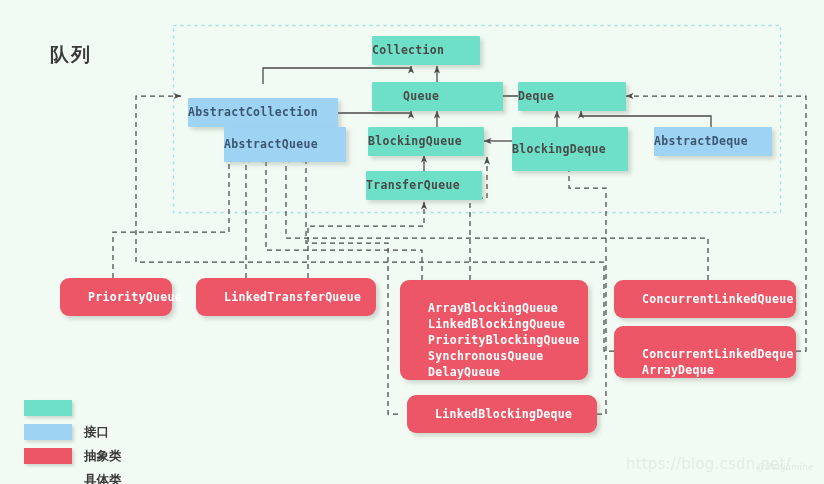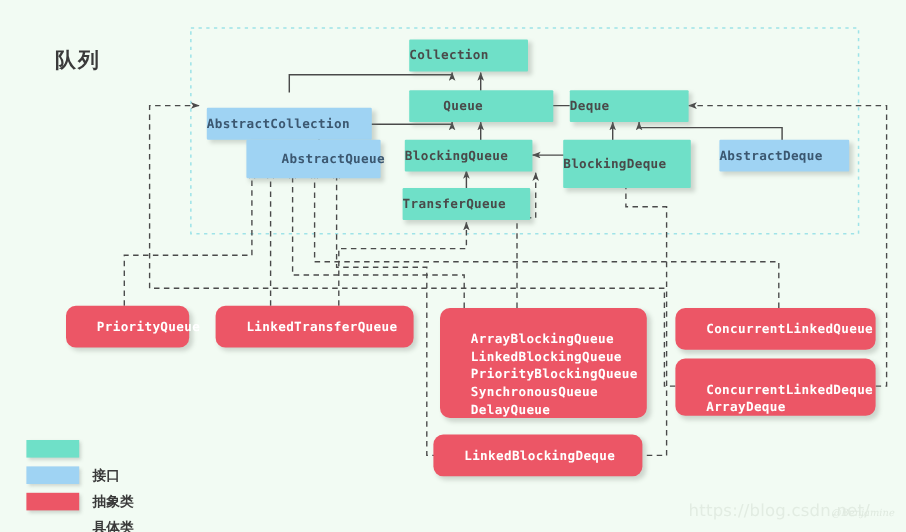--- a/index.html
+++ b/index.html
@@ -154,21 +154,21 @@
   </div>
 
   <div class="node iface" style="left:366px;top:171px;width:116px;height:29px;">
     <span>TransferQueue</span>
   </div>
 
   <div class="node abstract" style="left:188px;top:82px;width:150px;height:29px;margin-top:16px;">
     <span>AbstractCollection</span>
   </div>
 
-  <div class="node abstract" style="left:224px;top:127px;width:122px;height:35px;padding-left:32px;">
+  <div class="node abstract" style="left:224px;top:127px;width:122px;height:35px;">
     <span>AbstractQueue</span>
   </div>
 
   <div class="node abstract" style="left:654px;top:127px;width:118px;height:29px;">
     <span>AbstractDeque</span>
   </div>
 
   <div class="node concrete" style="left:60px;top:278px;width:112px;height:38px;">
     <span>PriorityQueue</span>
   </div>
@@ -187,21 +187,21 @@
 
   <div class="node concrete" style="left:614px;top:280px;width:182px;height:38px;">
     <span>ConcurrentLinkedQueue</span>
   </div>
 
   <div class="node concrete multi" style="left:614px;top:326px;width:182px;height:52px;">
     <span>ConcurrentLinkedDeque
 ArrayDeque</span>
   </div>
 
-  <div class="node concrete" style="left:394px;top:395px;width:190px;height:38px;">
+  <div class="node concrete" style="left:407px;top:395px;width:190px;height:38px;">
     <span>LinkedBlockingDeque</span>
   </div>
 
   <div class="legend">
     <div class="legend-row">
       <span class="legend-swatch" style="background:#6fe0c8;"></span>
       <span class="legend-label">接口</span>
     </div>
     <div class="legend-row">
       <span class="legend-swatch" style="background:#9fd3f3;"></span>

